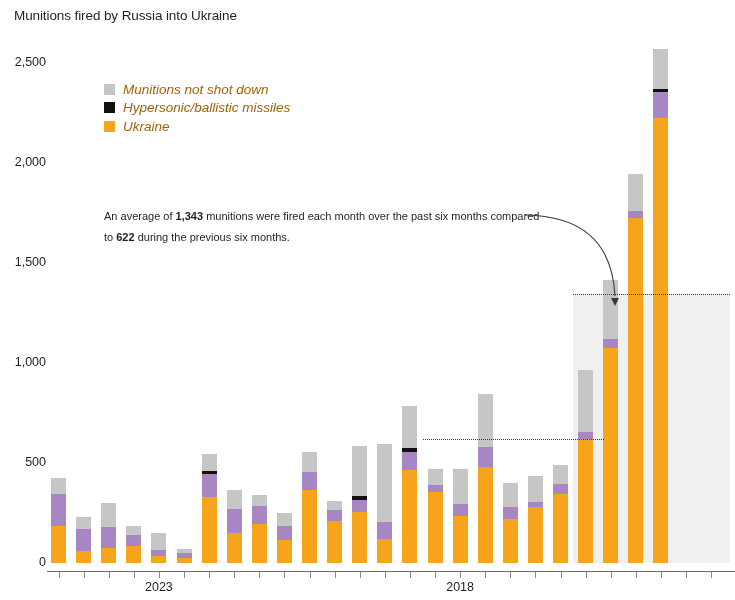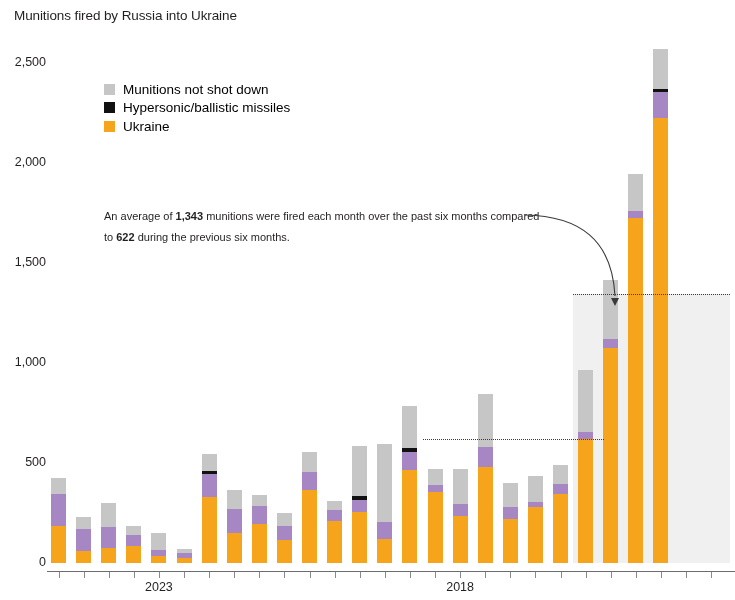--- a/index.html
+++ b/index.html
@@ -15,21 +15,21 @@
 
   .title{
     position:absolute;left:14px;top:8px;
     font-size:13.5px;font-weight:normal;letter-spacing:-0.1px;
     color:#231f20;
   }
 
   .legend{position:absolute;left:104px;top:80px;}
   .legend-row{display:flex;align-items:center;height:18.5px;}
   .legend-swatch{width:11px;height:11px;margin-right:8px;flex:none;}
-  .legend-label{font-size:13.5px;color:#000000;white-space:nowrap;}
+  .legend-label{font-size:13.5px;color:#a16207;white-space:nowrap;font-style:italic;}
 
   .annotation{
     position:absolute;left:104px;top:206px;width:440px;
     font-size:11px;line-height:21px;color:#231f20;
   }
   .annotation b{font-weight:bold;}
 
   
   .y-label{
     position:absolute;right:0;width:60px;text-align:right;

